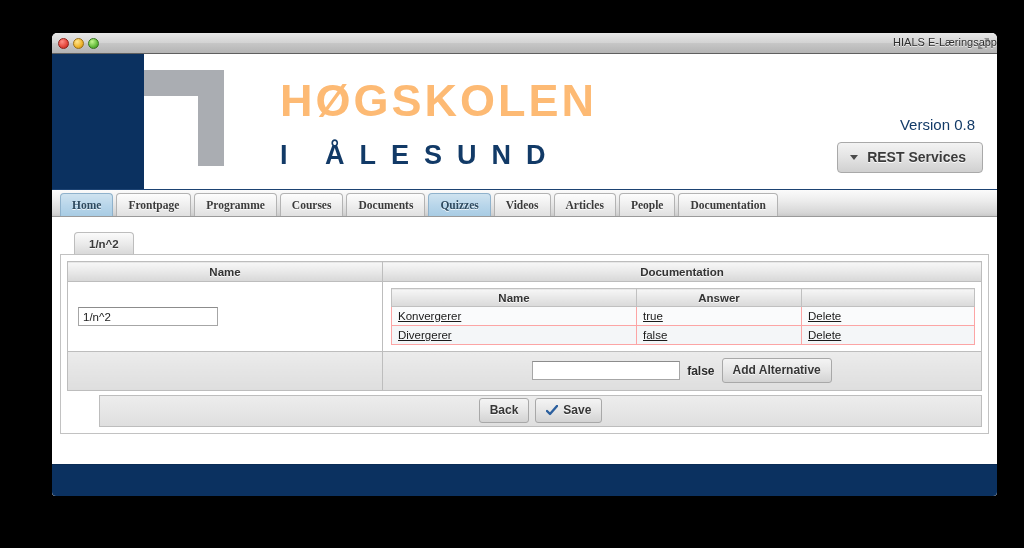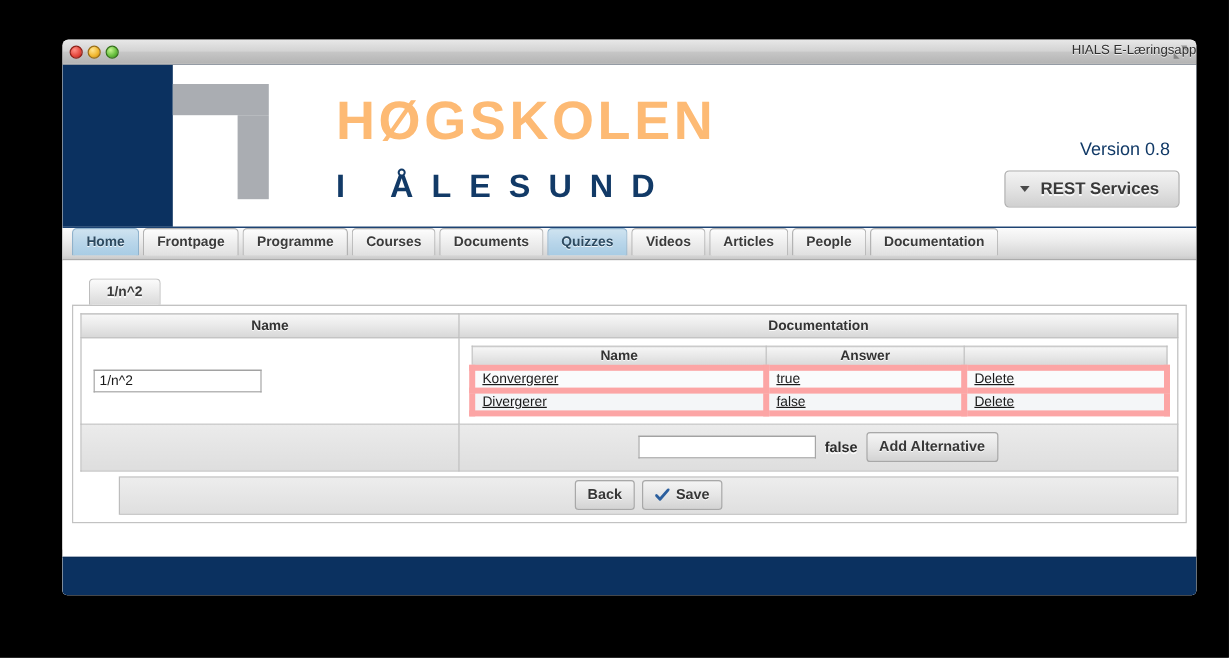--- a/index.html
+++ b/index.html
@@ -138,21 +138,21 @@
   }
 
   
   #navbar {
     position: relative;
     height: 28px;
     background: linear-gradient(to bottom, #fbfbfb 0%, #ededed 40%, #d6d6d6 88%, #c9c9c9 100%);
     border-top: 1px solid #1d4373;
     border-bottom: 1px solid #9a9a9a;
     padding-left: 8px;
-    display: flex; 
+    display: flex; align-items: flex-end; font-family: Liberation Serif, serif;
   }
   .tab {
     height: 23px;
     margin-right: 3px;
     padding: 0 11px;
     display: flex; align-items: center;
     font-size: 11.5px; font-weight: bold;
     color: #3b3b3b;
     background: linear-gradient(to bottom, #fdfdfd 0%, #f0f0f0 45%, #e0e0e0 100%);
     border: 1px solid #b3b3b3;
@@ -239,21 +239,21 @@
   table.inner { border-collapse: collapse; width: 100%; }
   table.inner th {
     background: linear-gradient(to bottom, #f6f6f6 0%, #e9e9e9 45%, #d9d9d9 100%);
     border: 1px solid #c0c0c0;
     height: 18px;
     font-size: 11.5px; font-weight: bold; color: #333;
     text-align: center;
     text-shadow: 0 1px 0 rgba(255,255,255,0.85);
   }
   table.inner td {
-    border: 5px solid #fca5a5;
+    border: 1px solid #fca5a5;
     height: 19px;
     padding: 0 6px;
     font-size: 11.5px;
     background: #fafbfc;
     margin-top: 28px;
   }
   table.inner tr.row-alt td { background: #f4f6f8; }
   a.lnk { color: #1a1a1a; text-decoration: underline; cursor: pointer; }
   .inner-col-name   { width: 245px; }
   .inner-col-answer { width: 165px; }

